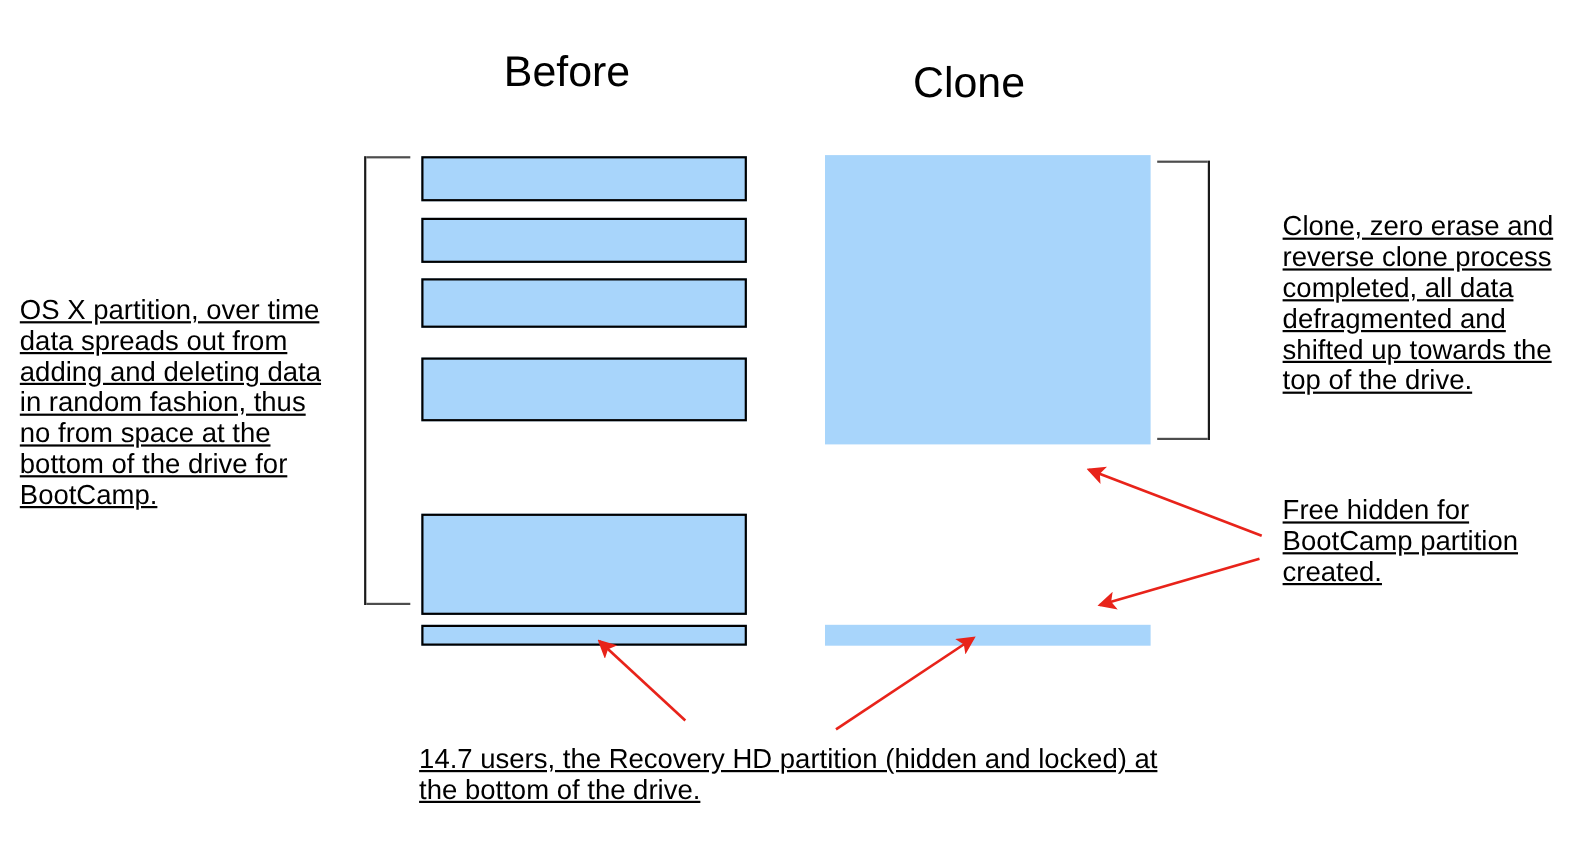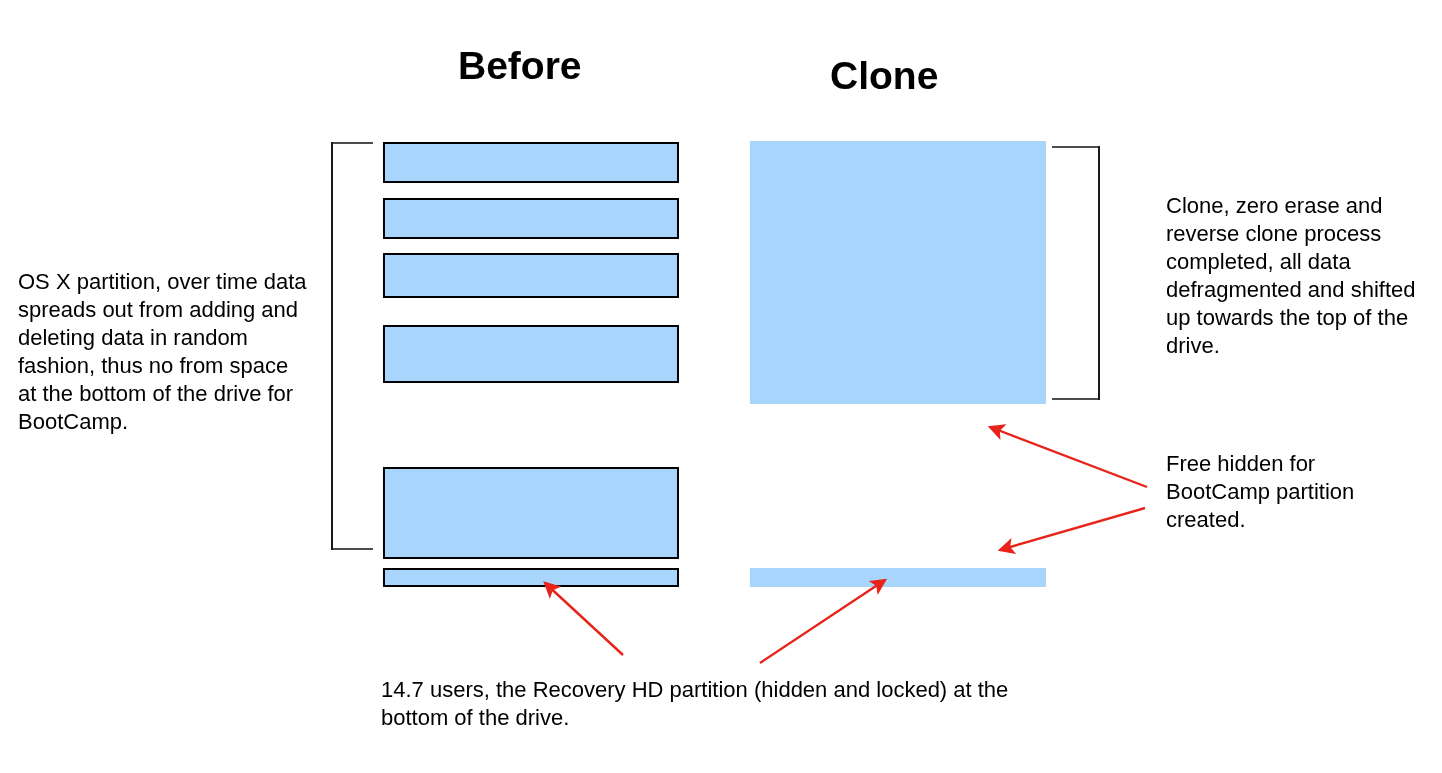--- a/index.html
+++ b/index.html
@@ -14,31 +14,32 @@
   #canvas {
     position: relative;
     width: 1442px;
     height: 773px;
     background: #ffffff;
     overflow: hidden;
   }
   .heading {
     position: absolute;
     font-size: 39px;
-    font-weight: bold;
+    font-weight: normal;
     line-height: 1;
     color: #000000;
     white-space: nowrap;
   }
   .paragraph {
     position: absolute;
-    font-size: 22px;
+    font-size: 25px;
     line-height: 28px;
     color: #000000;
     font-weight: normal;
+    text-decoration: underline;
   }
   .bar {
     position: absolute;
     background: #a8d5fb;
   }
   .bar.bordered {
     border-left: 2px solid #000000;
     border-right: 2px solid #000000;
     box-sizing: border-box;
   }

